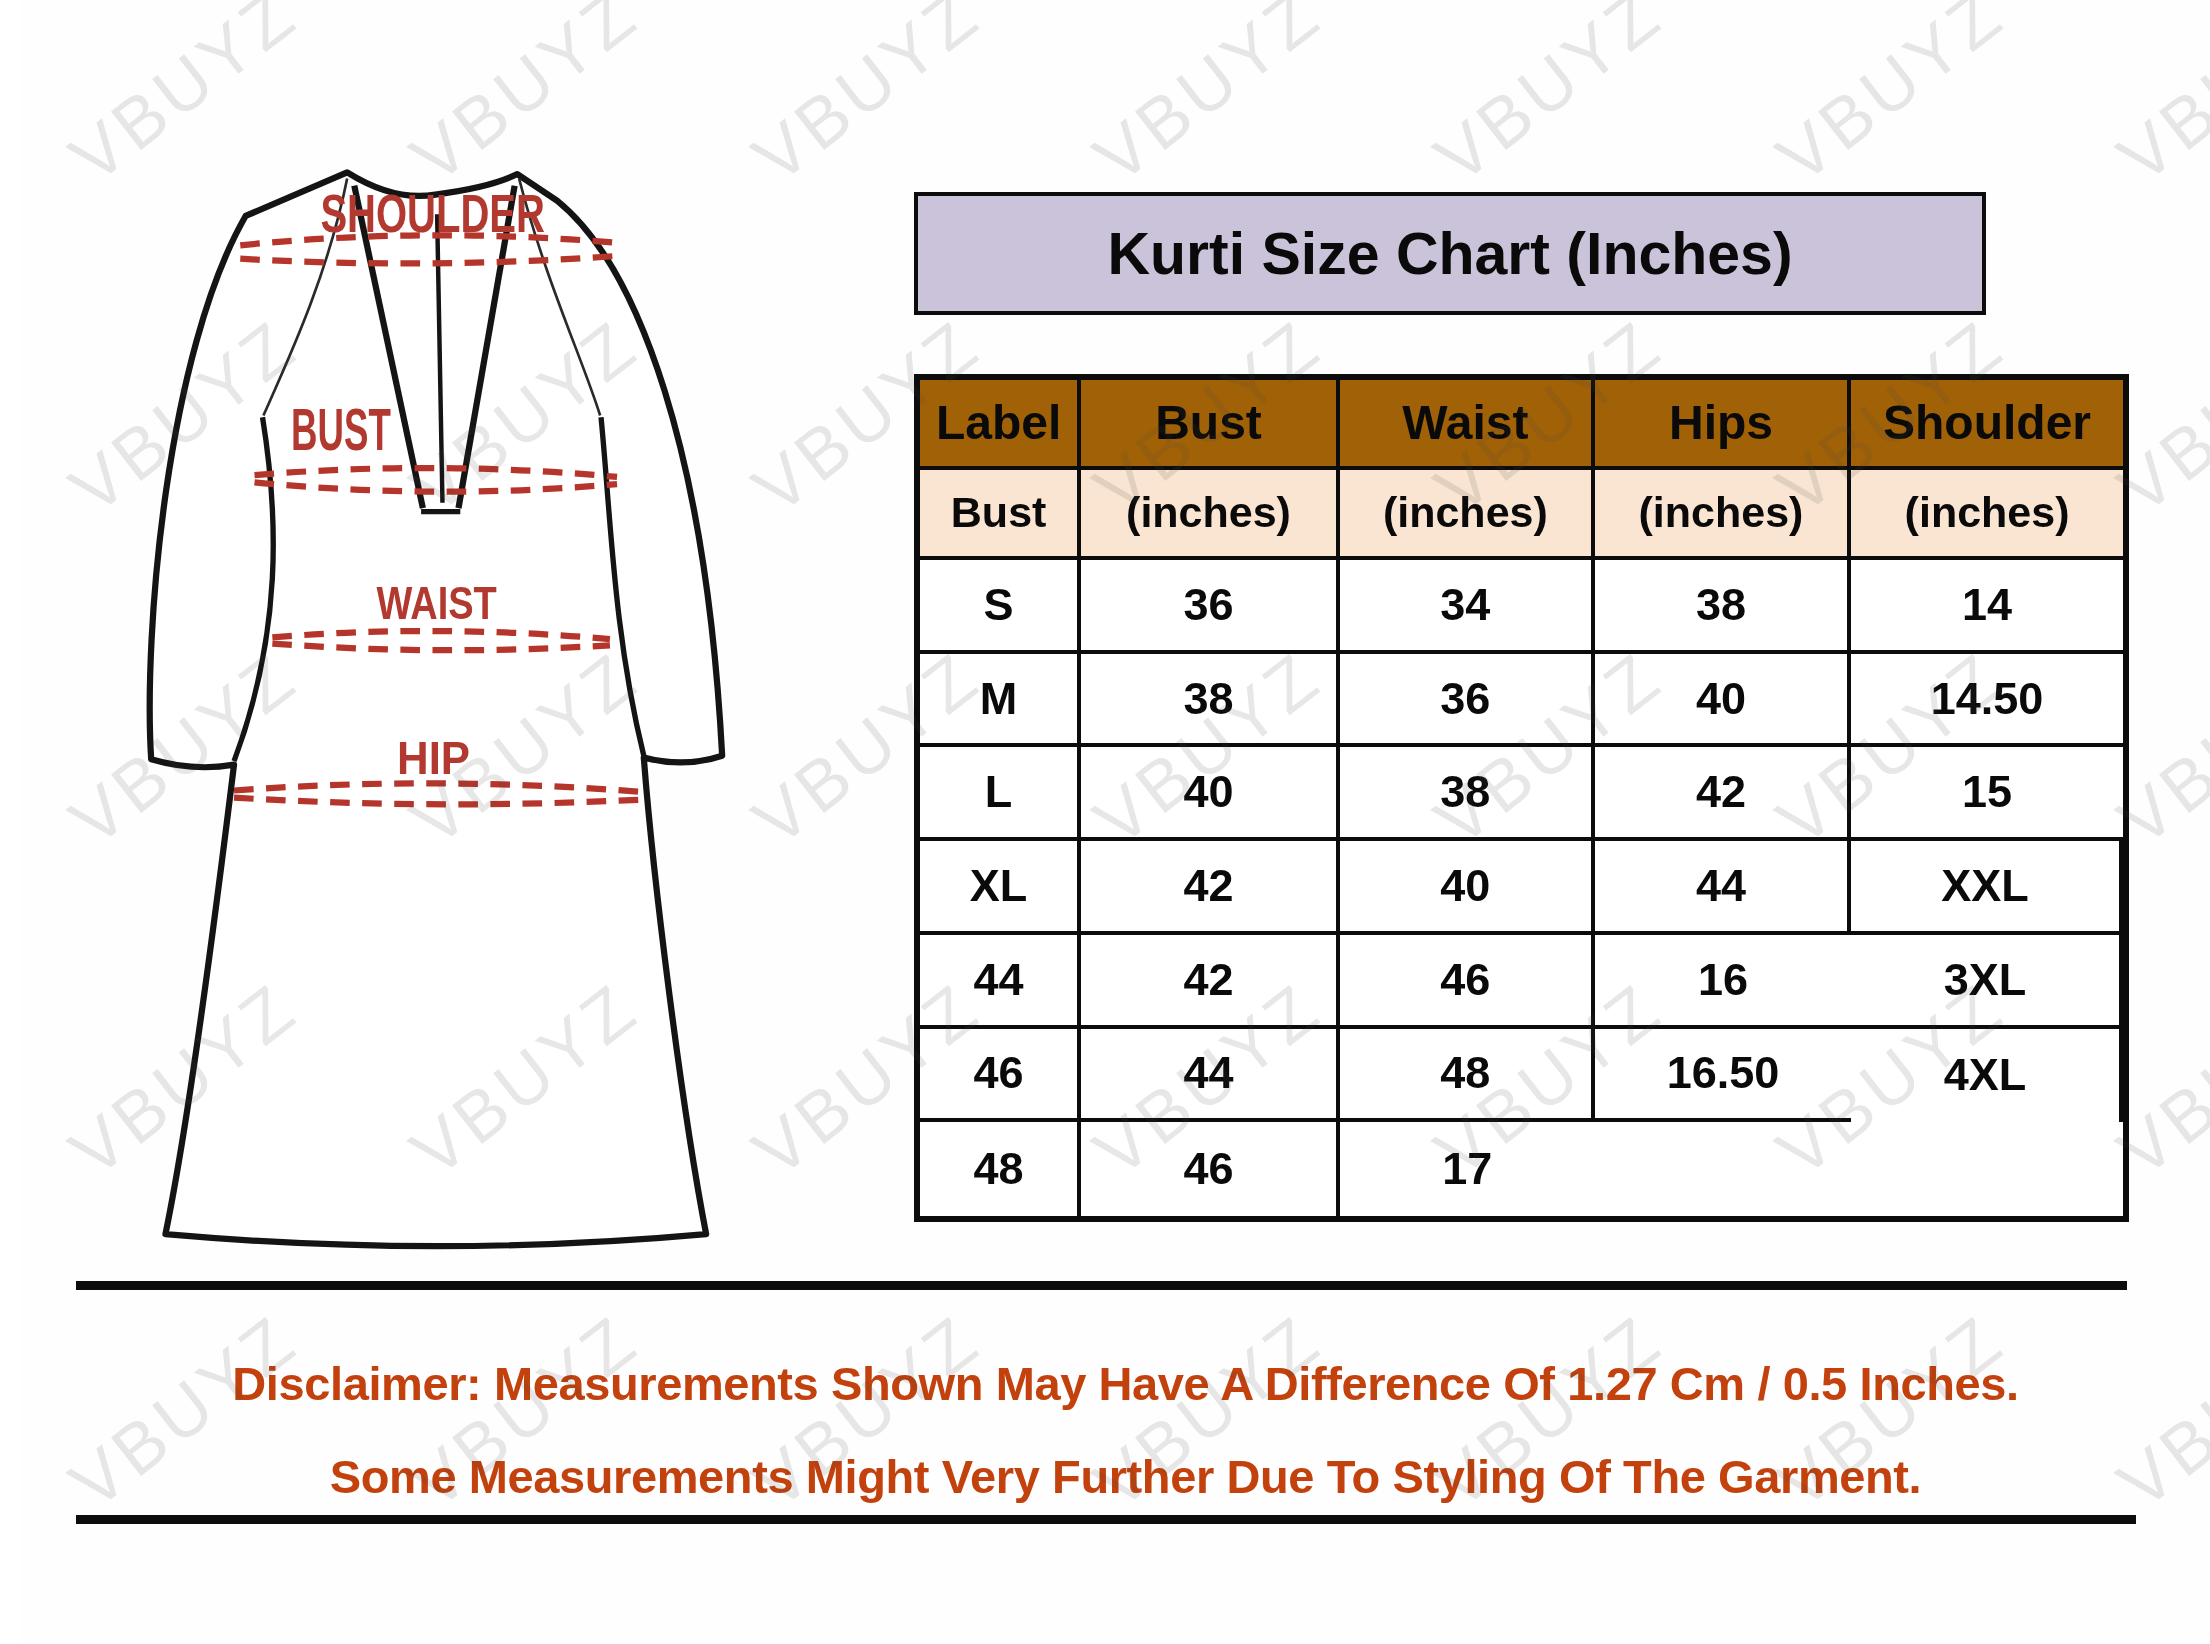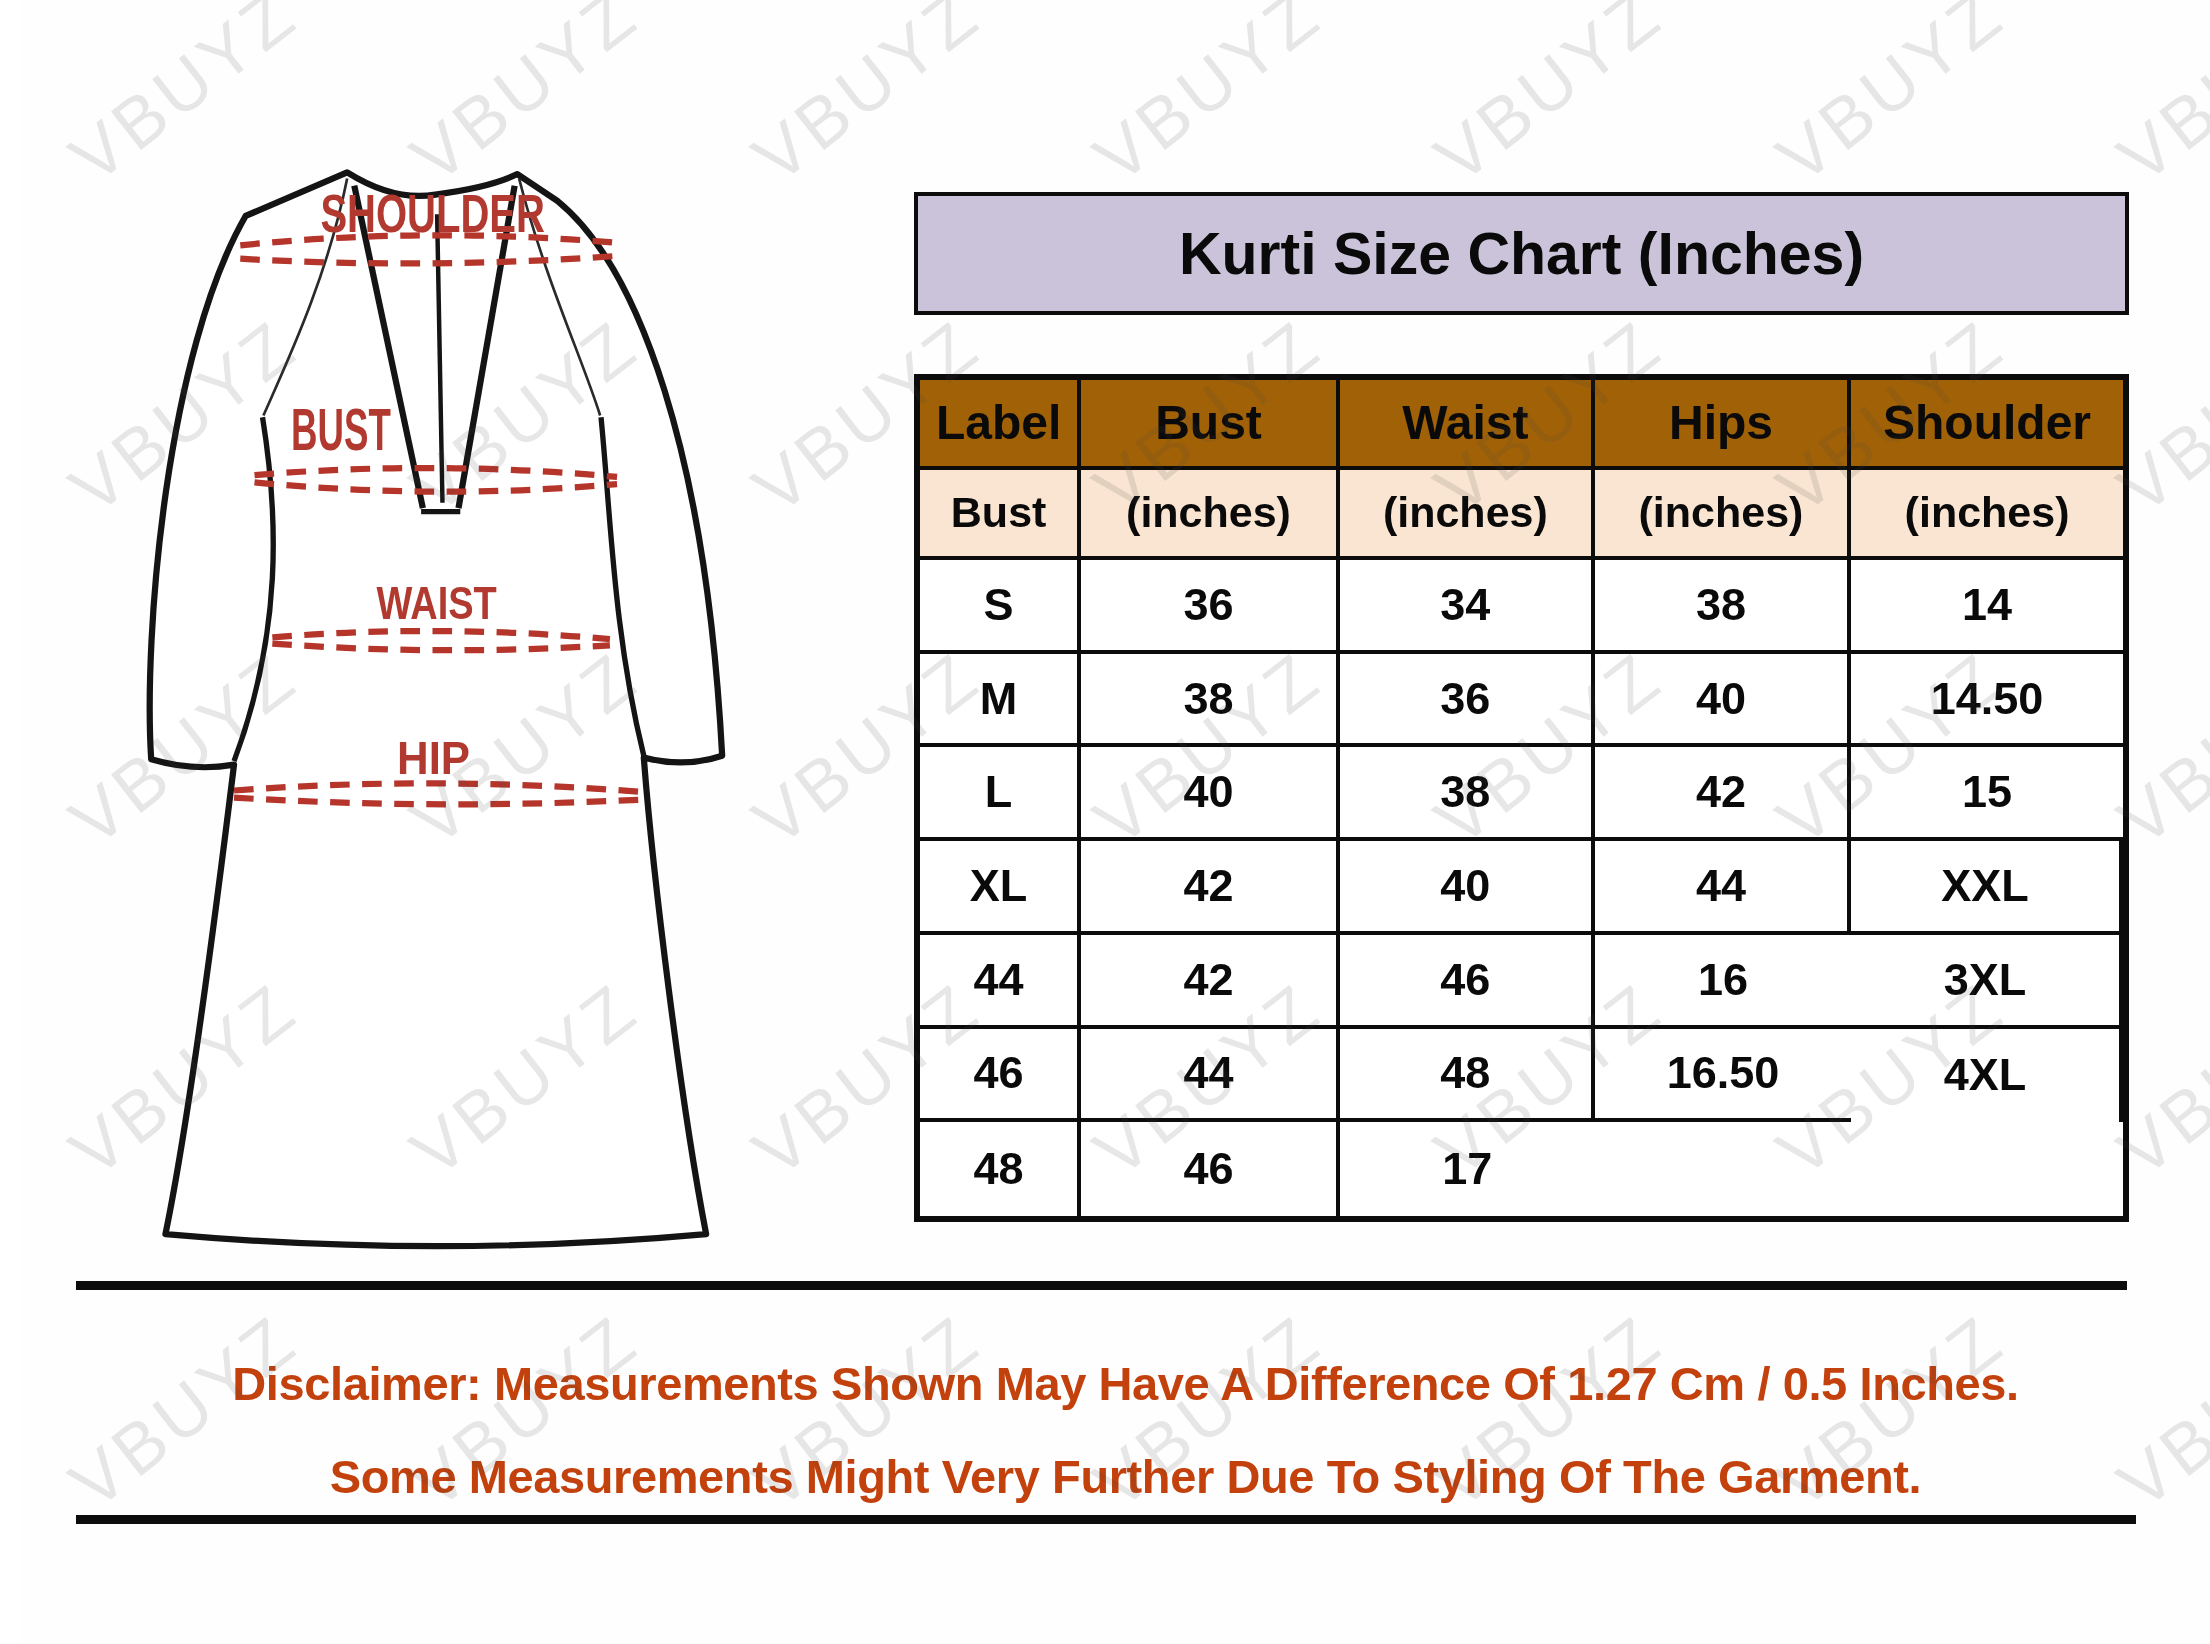--- a/index.html
+++ b/index.html
@@ -10,21 +10,21 @@
   
   #wm-layer{position:absolute;inset:0;z-index:40;pointer-events:none;}
   .wm{
     position:absolute;font-size:71px;font-weight:400;letter-spacing:5.3px;
     color:rgba(70,70,70,0.13);transform:rotate(-38deg);white-space:nowrap;
   }
   
   #kurti-svg{position:absolute;left:98px;top:134px;z-index:10;}
   
   #title-banner{
-    position:absolute;left:894px;top:192px;width:1215px;height:123px;
+    position:absolute;left:894px;top:192px;width:1072px;height:123px;
     background:#cac3da;border:4.5px solid #0c0c0c;box-sizing:border-box;
     display:flex;align-items:center;justify-content:center;z-index:10;
   }
   #title-banner .t{font-size:59px;font-weight:bold;letter-spacing:0px;}
   
   #size-table{
     position:absolute;left:894px;top:374px;width:1215px;height:848px;
     border:6.2px solid #0c0c0c;box-sizing:border-box;z-index:10;
     display:grid;grid-template-columns:13.4fr 21.5fr 21.2fr 21.3fr 22.6fr;
     grid-template-rows:96fr 96fr repeat(7,100fr);background:#fff;

